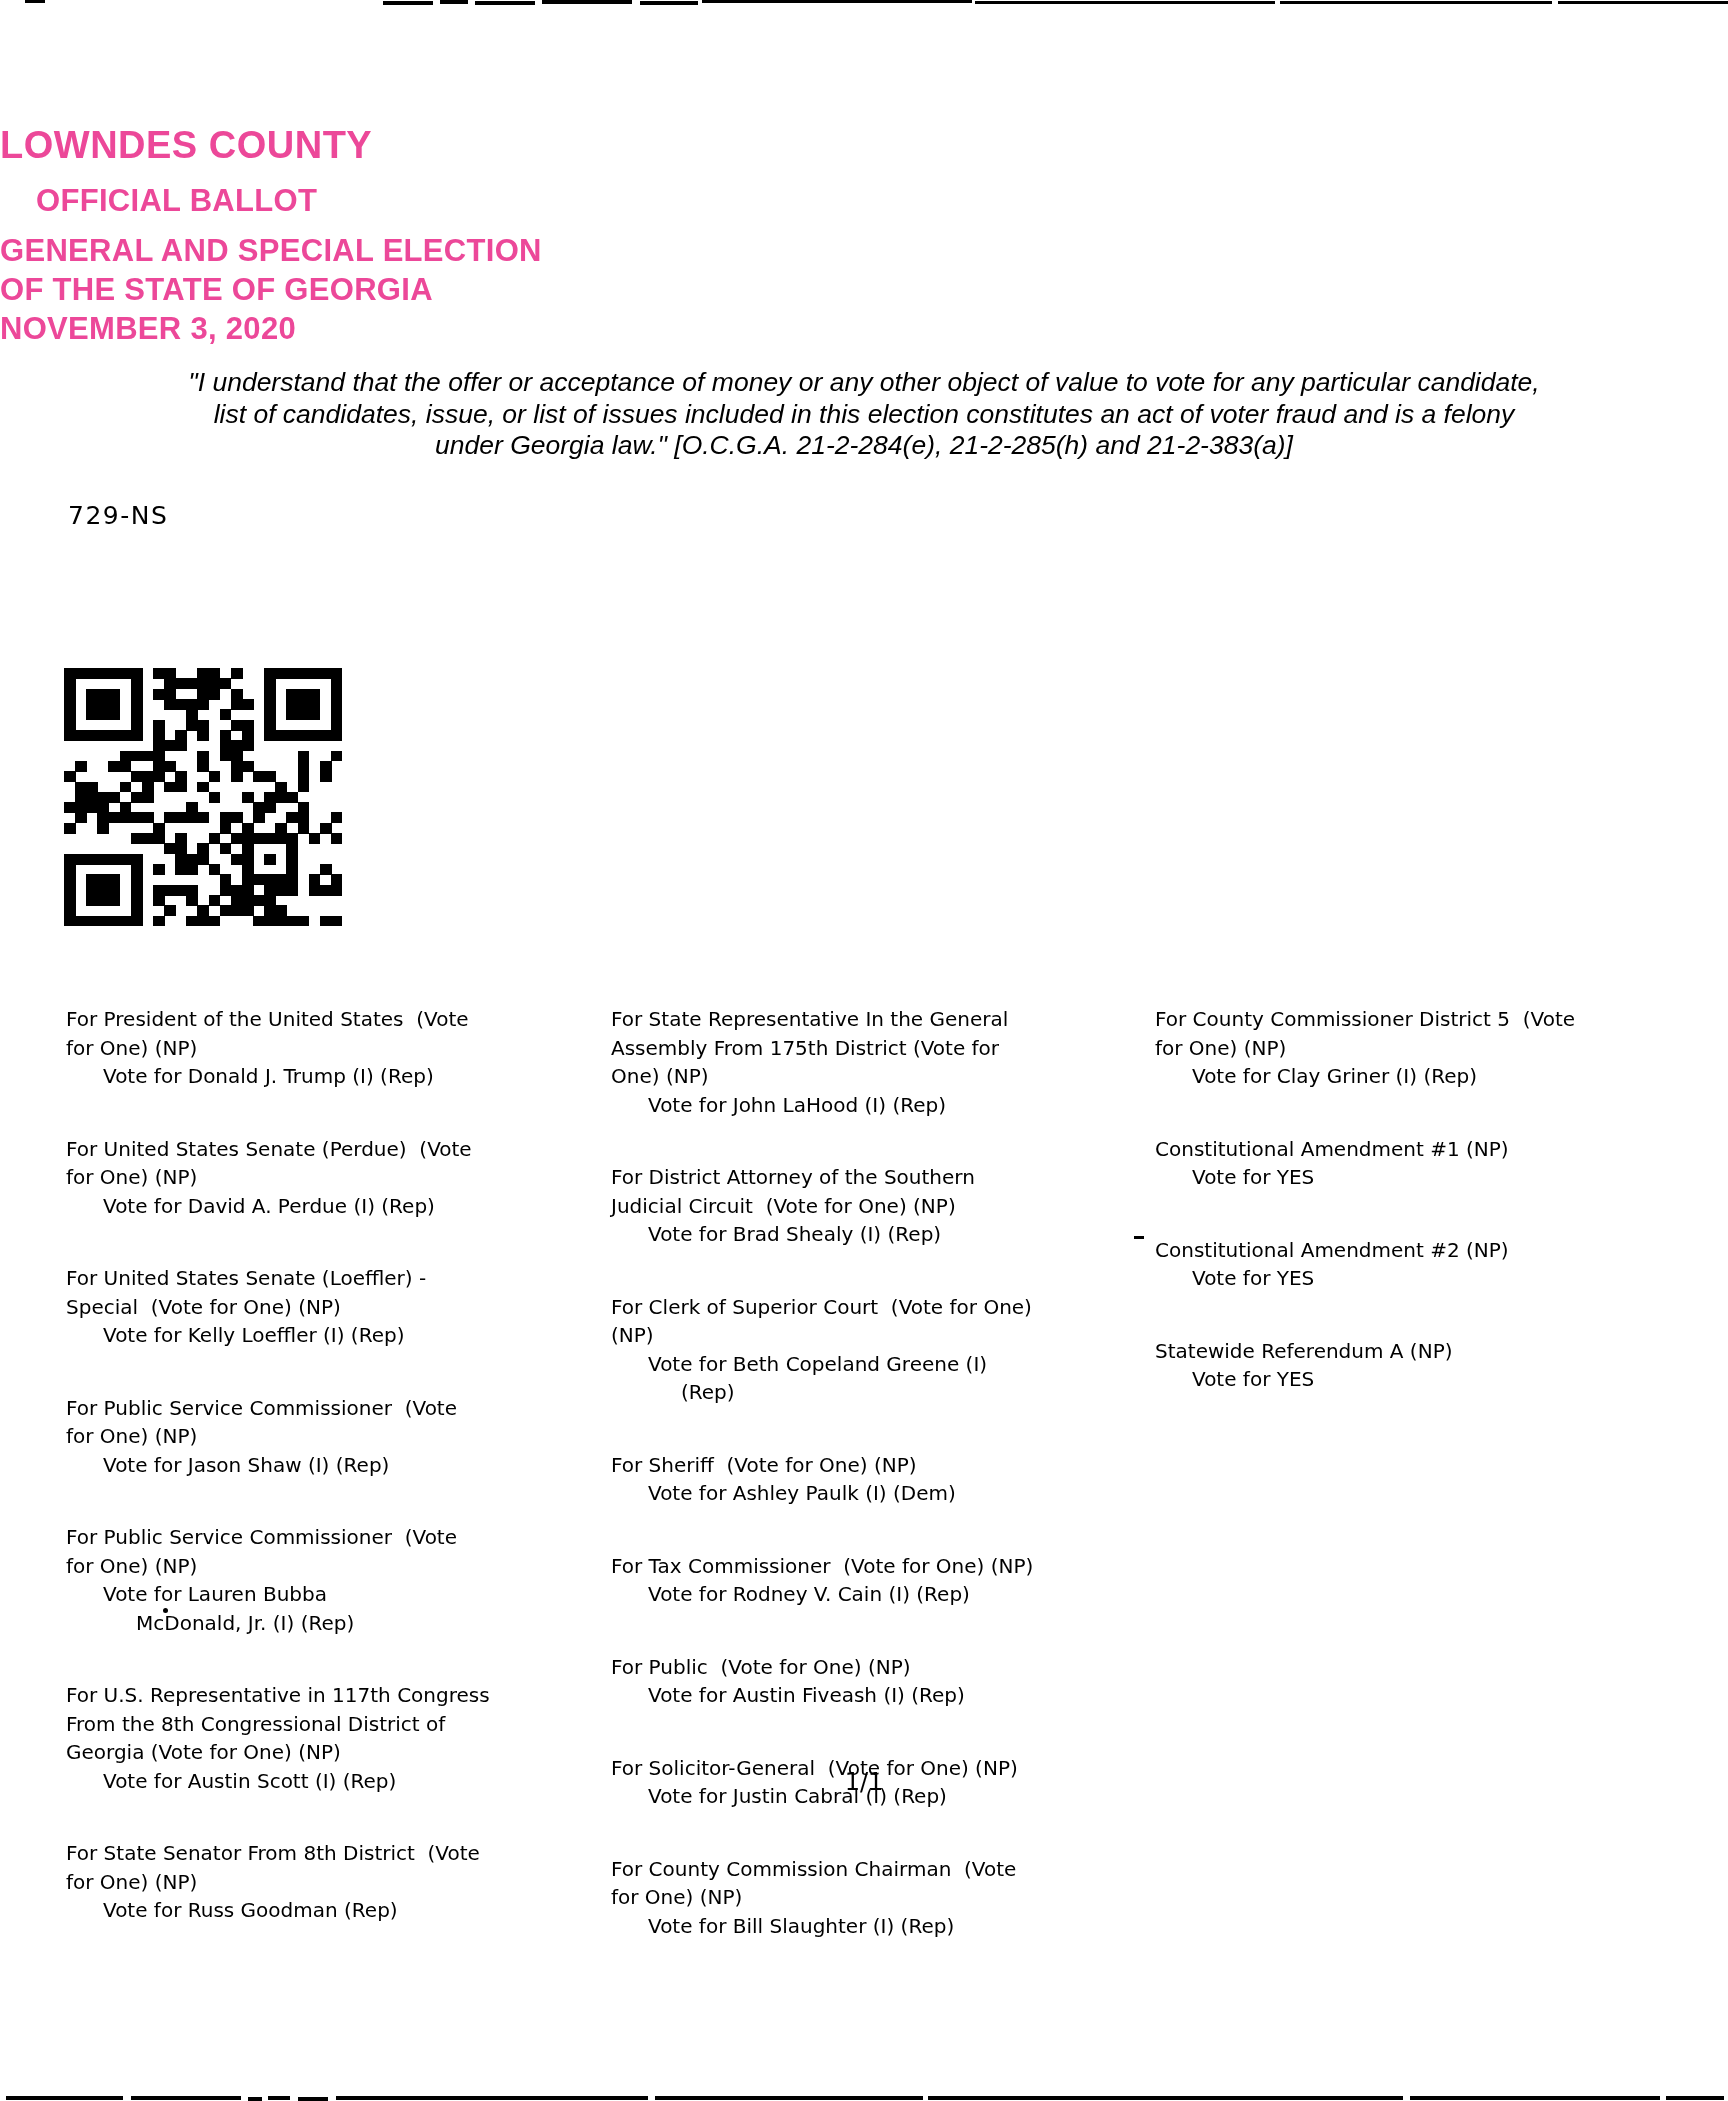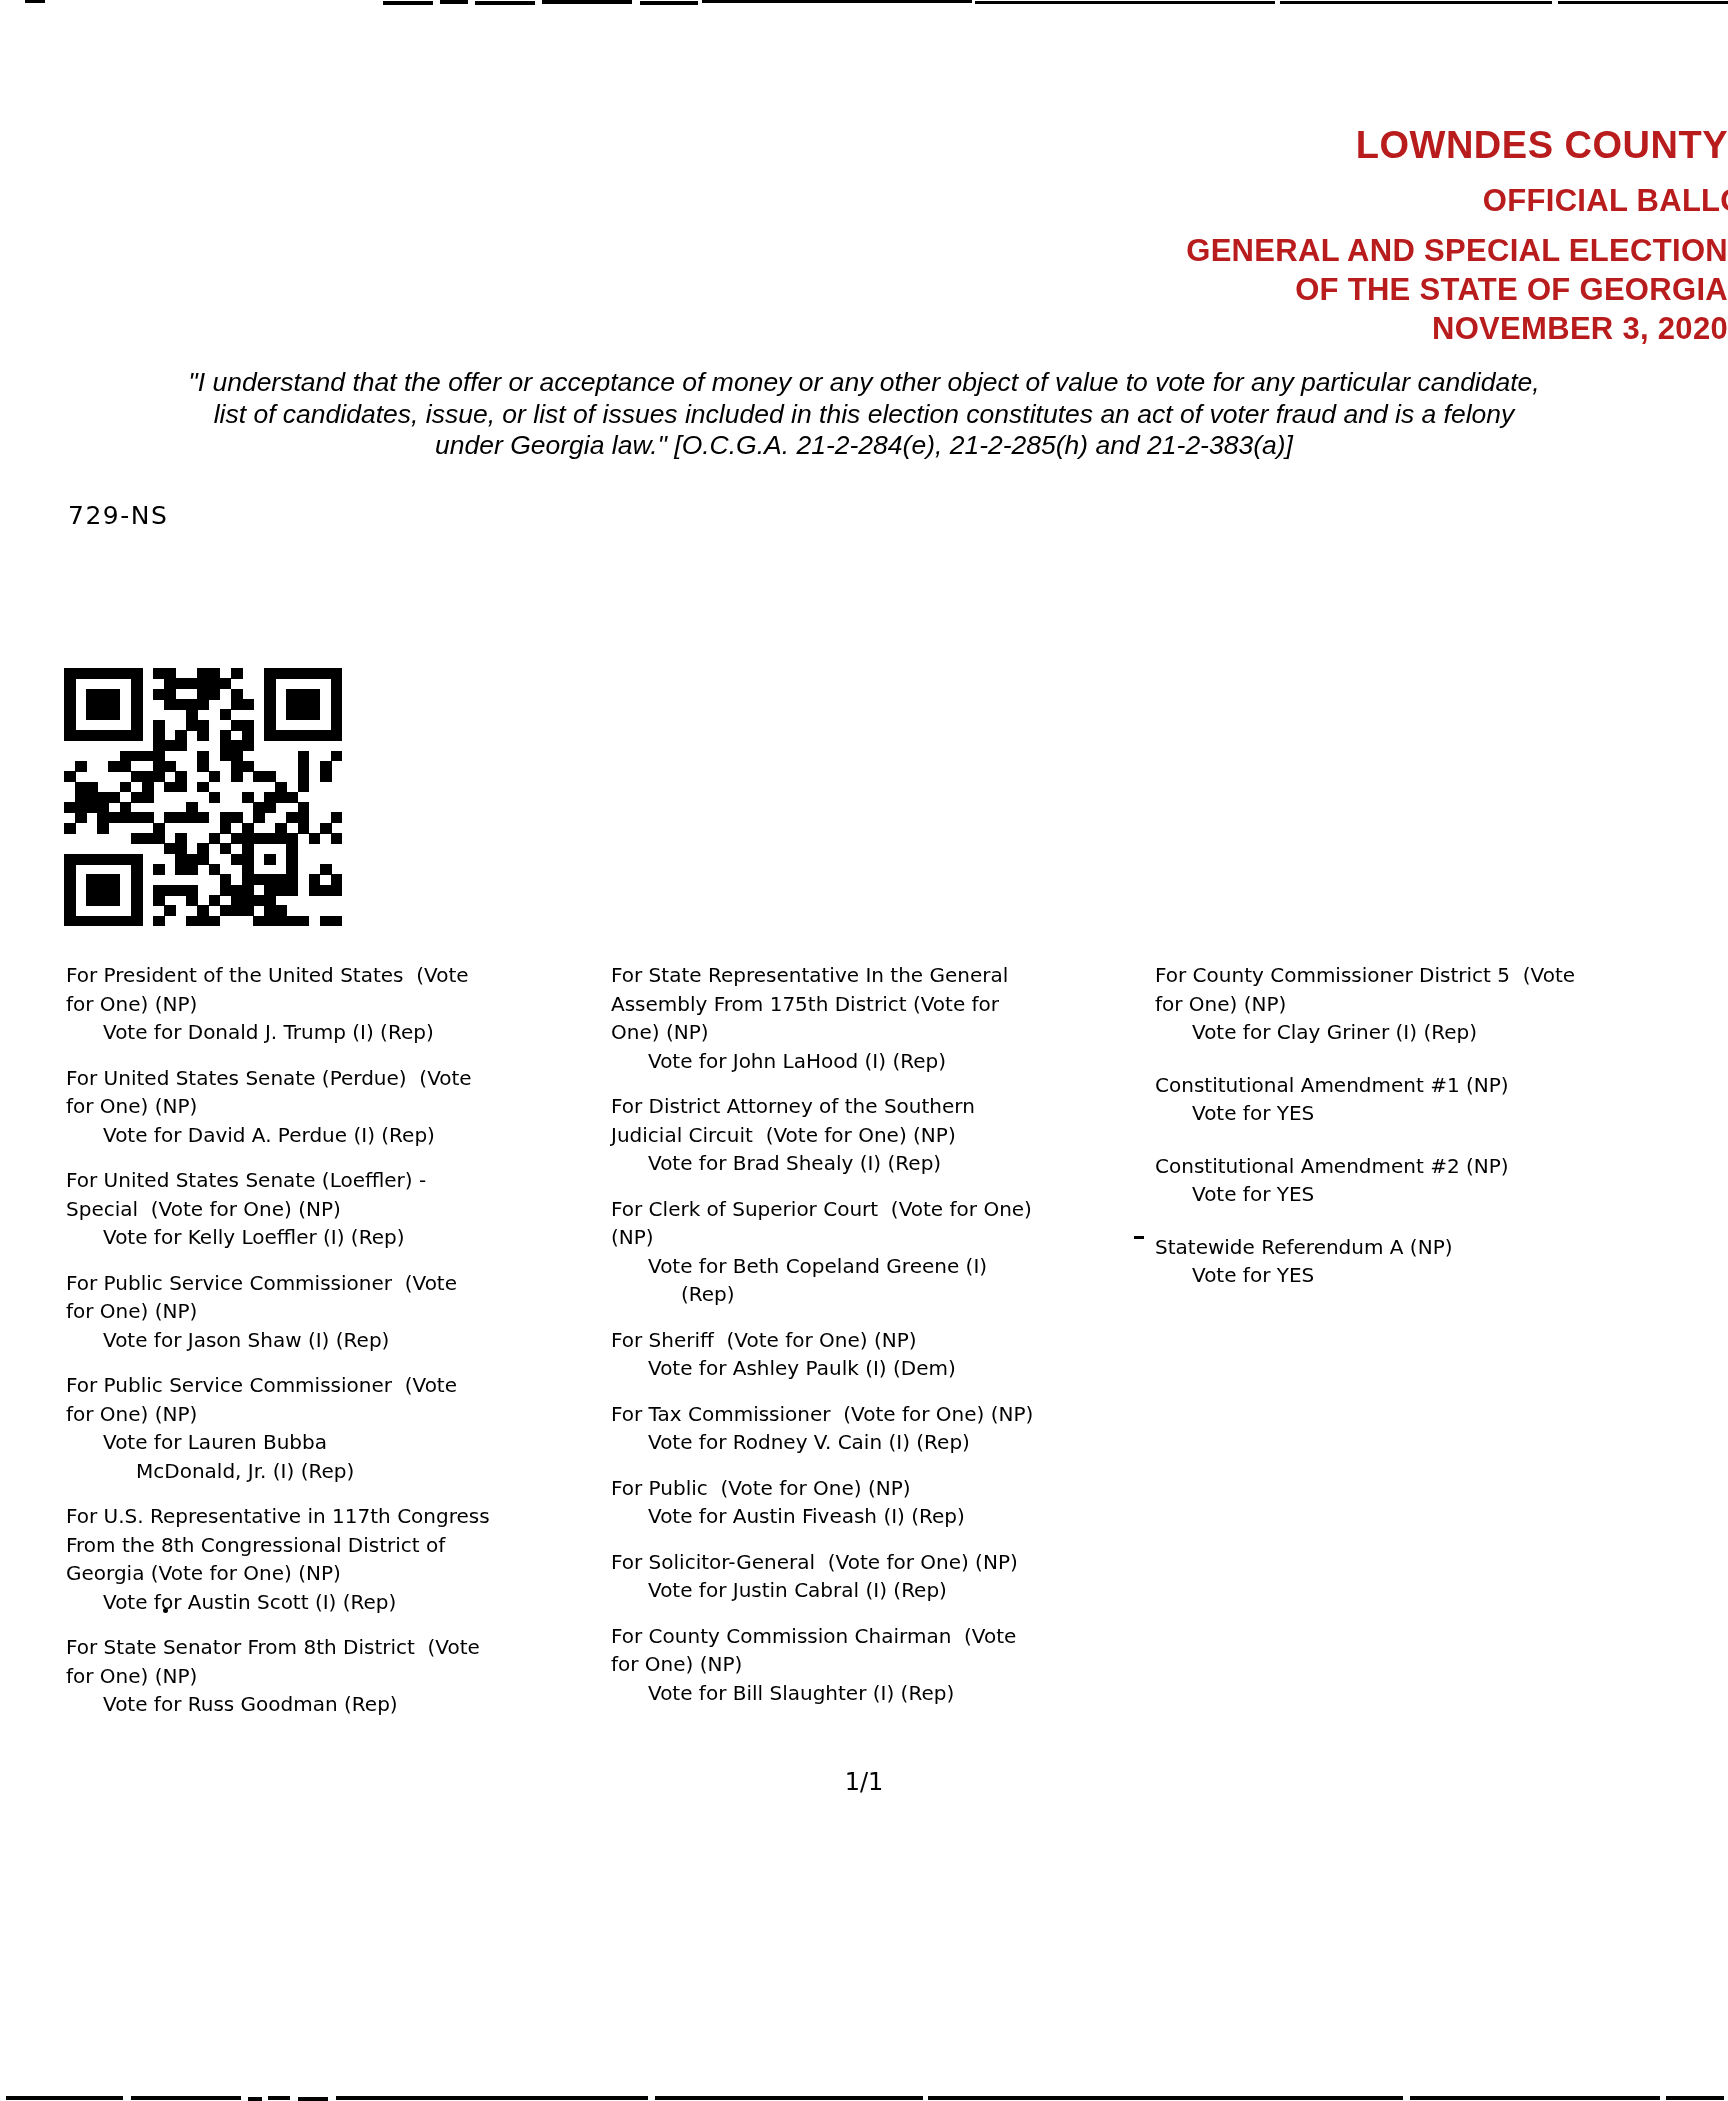--- a/index.html
+++ b/index.html
@@ -1,43 +1,43 @@
 <!DOCTYPE html>
 <html><head>
 <meta charset="utf-8">
 <style>
   html,body{margin:0;padding:0;background:#e8e8e8;}
   .page{
     position:relative;width:1728px;height:2101px;background:#ffffff;
     color:#000;font-family:"DejaVu Sans",sans-serif;overflow:hidden;
   }
   .hdr{
-    position:absolute;left:0;width:100%;text-align:right;
-    font-family:"Liberation Sans",sans-serif;font-weight:bold;color:#b91c1c;
+    position:absolute;left:0;width:100%;text-align:left;
+    font-family:"Liberation Sans",sans-serif;font-weight:bold;color:#ec4899;
   }
   #county{top:124px;font-size:38px;letter-spacing:.5px;}
   #ballot-type{top:183px;font-size:31px;letter-spacing:.3px;padding-left:36px;}
   #election-block{top:231px;font-size:31px;line-height:39px;letter-spacing:.3px;}
   .disclaimer{
     position:absolute;top:367px;left:0;width:100%;text-align:center;
     font-family:"Liberation Sans",sans-serif;font-style:italic;
     font-size:26.5px;line-height:31.5px;white-space:pre;
   }
   .style-code{
     position:absolute;left:68px;top:501px;font-size:25px;letter-spacing:1.5px;
   }
   .qr{position:absolute;left:64px;top:668px;width:278px;height:258px;}
   .col{
     position:absolute;top:961px;width:560px;
     font-size:20px;line-height:28.5px;
   }
   #col-1{left:66px;}
   #col-2{left:611px;}
   #col-3{left:1155px;}
-  .contest{margin-bottom:17px;}
+  .contest{margin-bottom:17px;margin-top:44px;}
   #col-3 .contest{margin-bottom:24px;}
   .line{white-space:pre;}
   .ind1{padding-left:37px;}
   .ind2{padding-left:70px;}
   .pagenum{
     position:absolute;top:1768px;left:0;width:100%;text-align:center;font-size:24px;
   }
   .artifact{position:absolute;background:#000;}
   .dot{position:absolute;background:#000;border-radius:50%;}
 </style>

